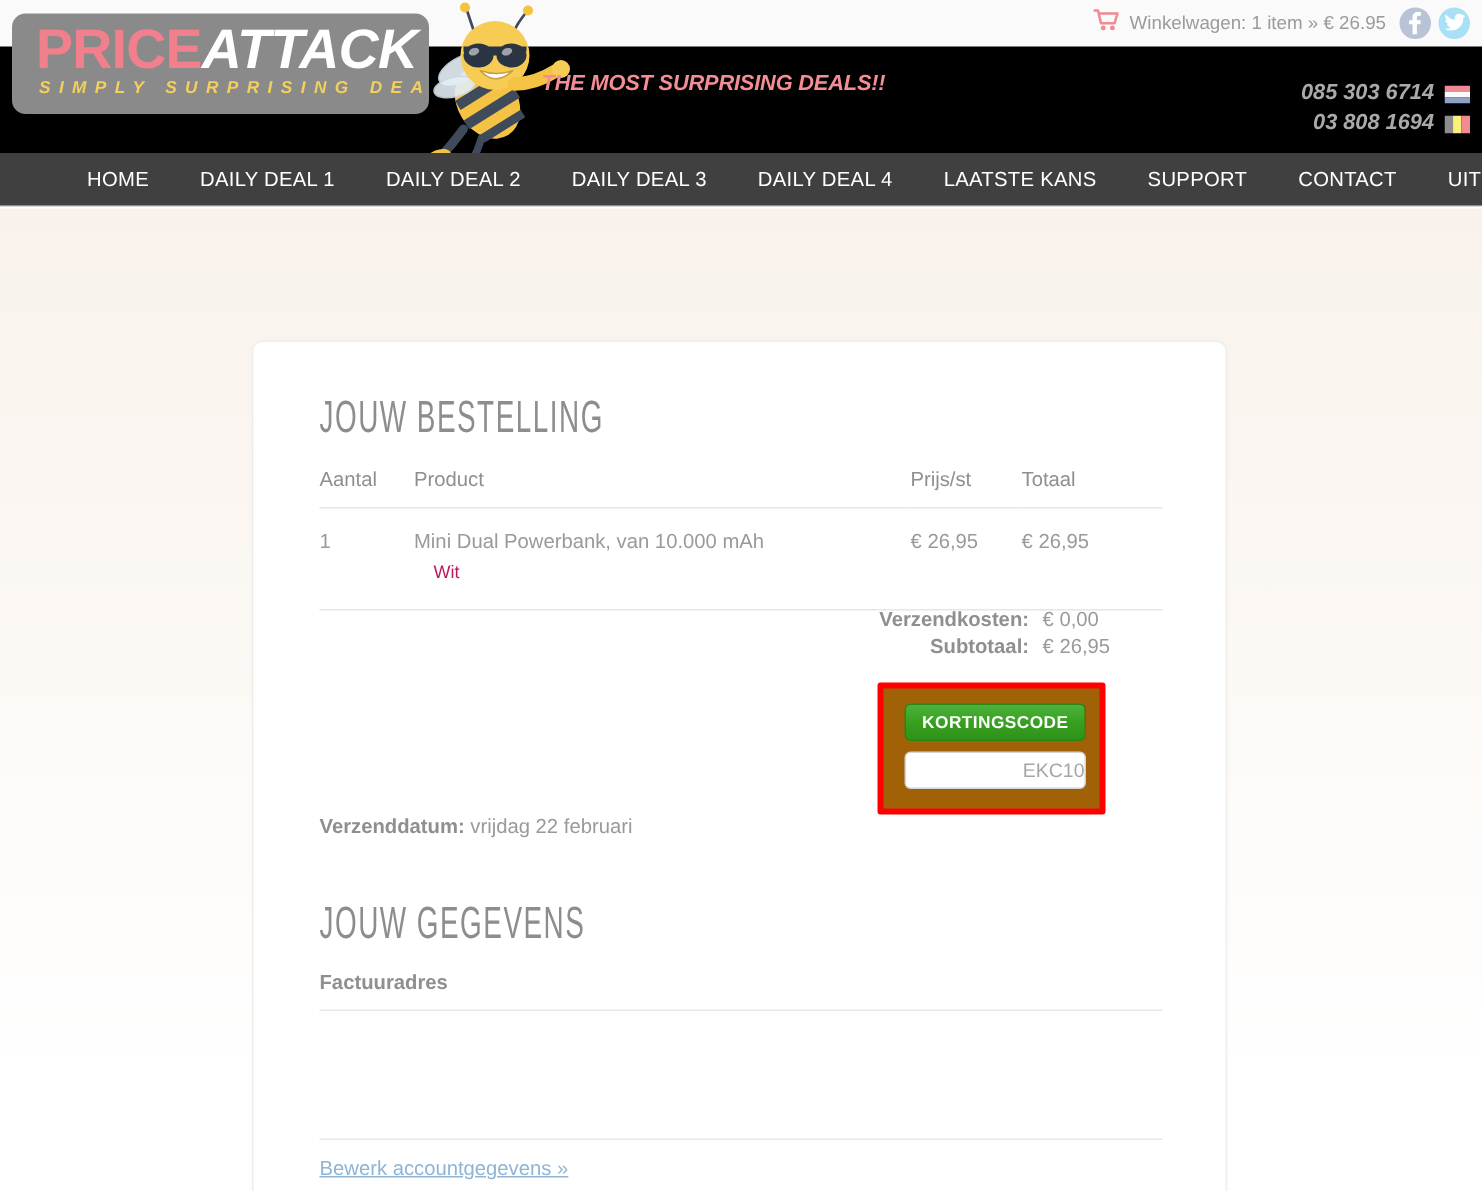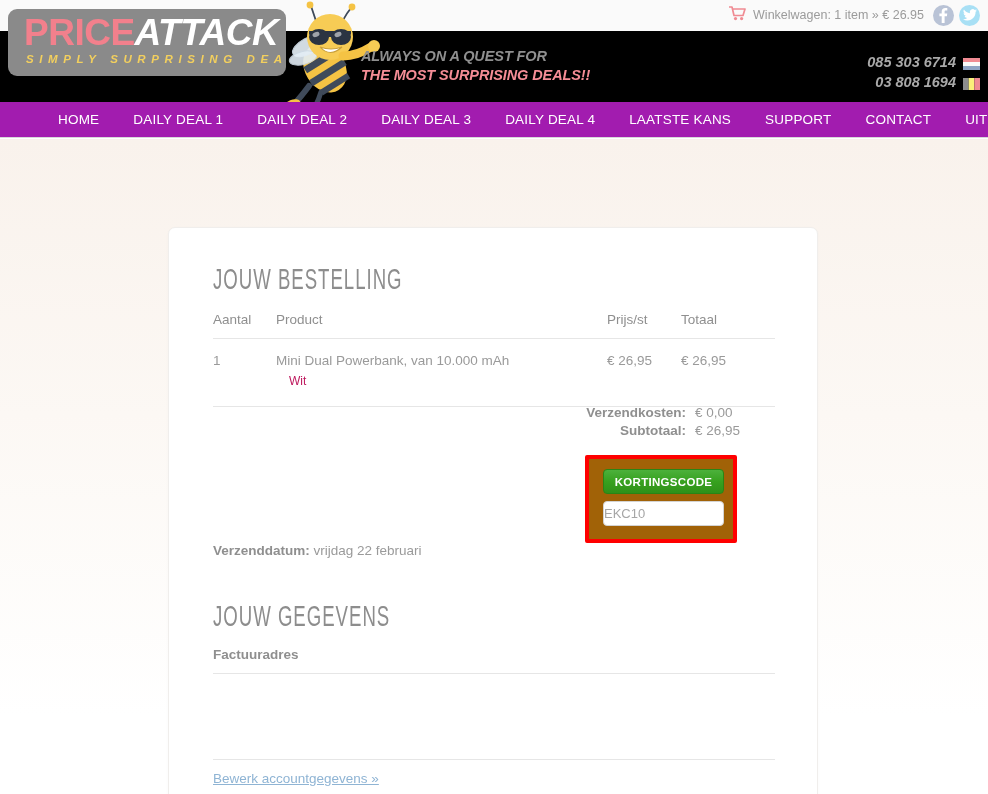--- a/index.html
+++ b/index.html
@@ -144,21 +144,21 @@
     white-space: nowrap;
   }
   .flag { width: 17px; height: 12px; display: block; }
 
   
   .nav {
     position: absolute;
     top: 102px; left: 0;
     width: 988px;
     height: 36px;
-    background: #a21caf;
+    background: #404040;
     border-bottom: 1px solid #d8d8d8;
     display: flex;
     align-items: center;
     padding-left: 41px;
     gap: 0;
   }
   .nav-item {
     color: #ffffff;
     font-size: 13.5px;
     letter-spacing: 0.2px;
@@ -279,21 +279,21 @@
     cursor: pointer;
     font-family: "Liberation Sans", sans-serif;
   }
   .coupon-input {
     position: absolute;
     left: 14px; top: 42px;
     width: 121px; height: 25px;
     border: 1px solid #d3d3d3;
     border-radius: 4px;
     background: #ffffff;
-    text-align: left;
+    text-align: right;
     font-size: 13px;
     color: #a6a6a6;
     font-family: "Liberation Sans", sans-serif;
   }
   .coupon-input::placeholder { color: #a6a6a6; opacity: 1; }
 
   
   .ship-date {
     position: absolute;
     left: 44px; top: 315px;
@@ -409,21 +409,20 @@
       <path d="M62 56 C72 56 82 52 90 47" stroke="#f5c344" stroke-width="9" fill="none" stroke-linecap="round"></path>
       <circle cx="93" cy="46" r="6" fill="#f7cc55"></circle>
 
       <path d="M28 86 C22 94 18 99 14 103" stroke="#3f4a5a" stroke-width="6" fill="none" stroke-linecap="round"></path>
       <ellipse cx="11" cy="105" rx="9" ry="5" fill="#f5c344" transform="rotate(-22 11 105)"></ellipse>
       <path d="M40 92 C38 99 36 103 34 107" stroke="#3f4a5a" stroke-width="5" fill="none" stroke-linecap="round"></path>
     </svg>
   </div>
 
   <div class="tagline">
-    <div class="tag1">ALWAYS ON A QUEST FOR</div>
     <div class="tag2">THE MOST SURPRISING DEALS!!</div>
   </div>
 
   <div class="phones">
     <div class="phone-row">
       <span class="phone-num">085 303 6714</span>
       <span class="flag">
         <svg width="17" height="12" viewBox="0 0 17 12">
           <rect width="17" height="4" fill="#f08b93"></rect>
           <rect y="4" width="17" height="4" fill="#fafafa"></rect>

